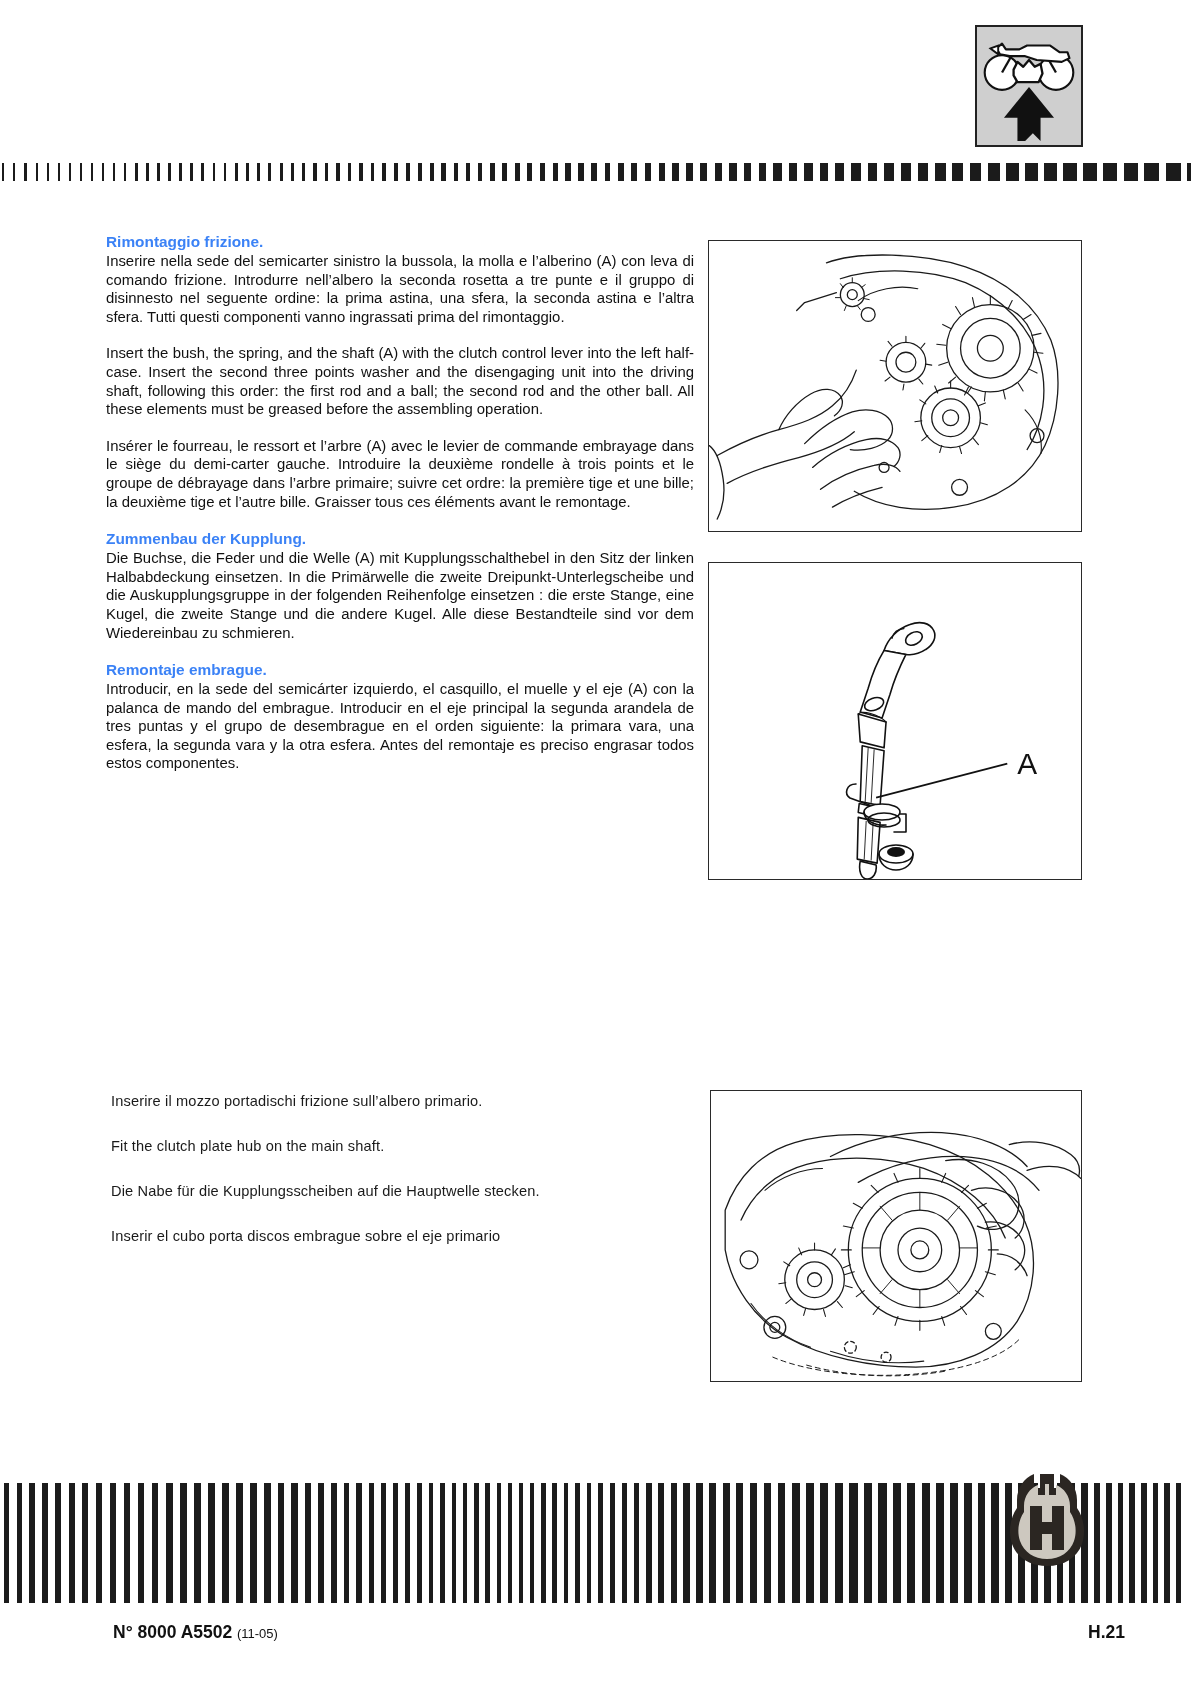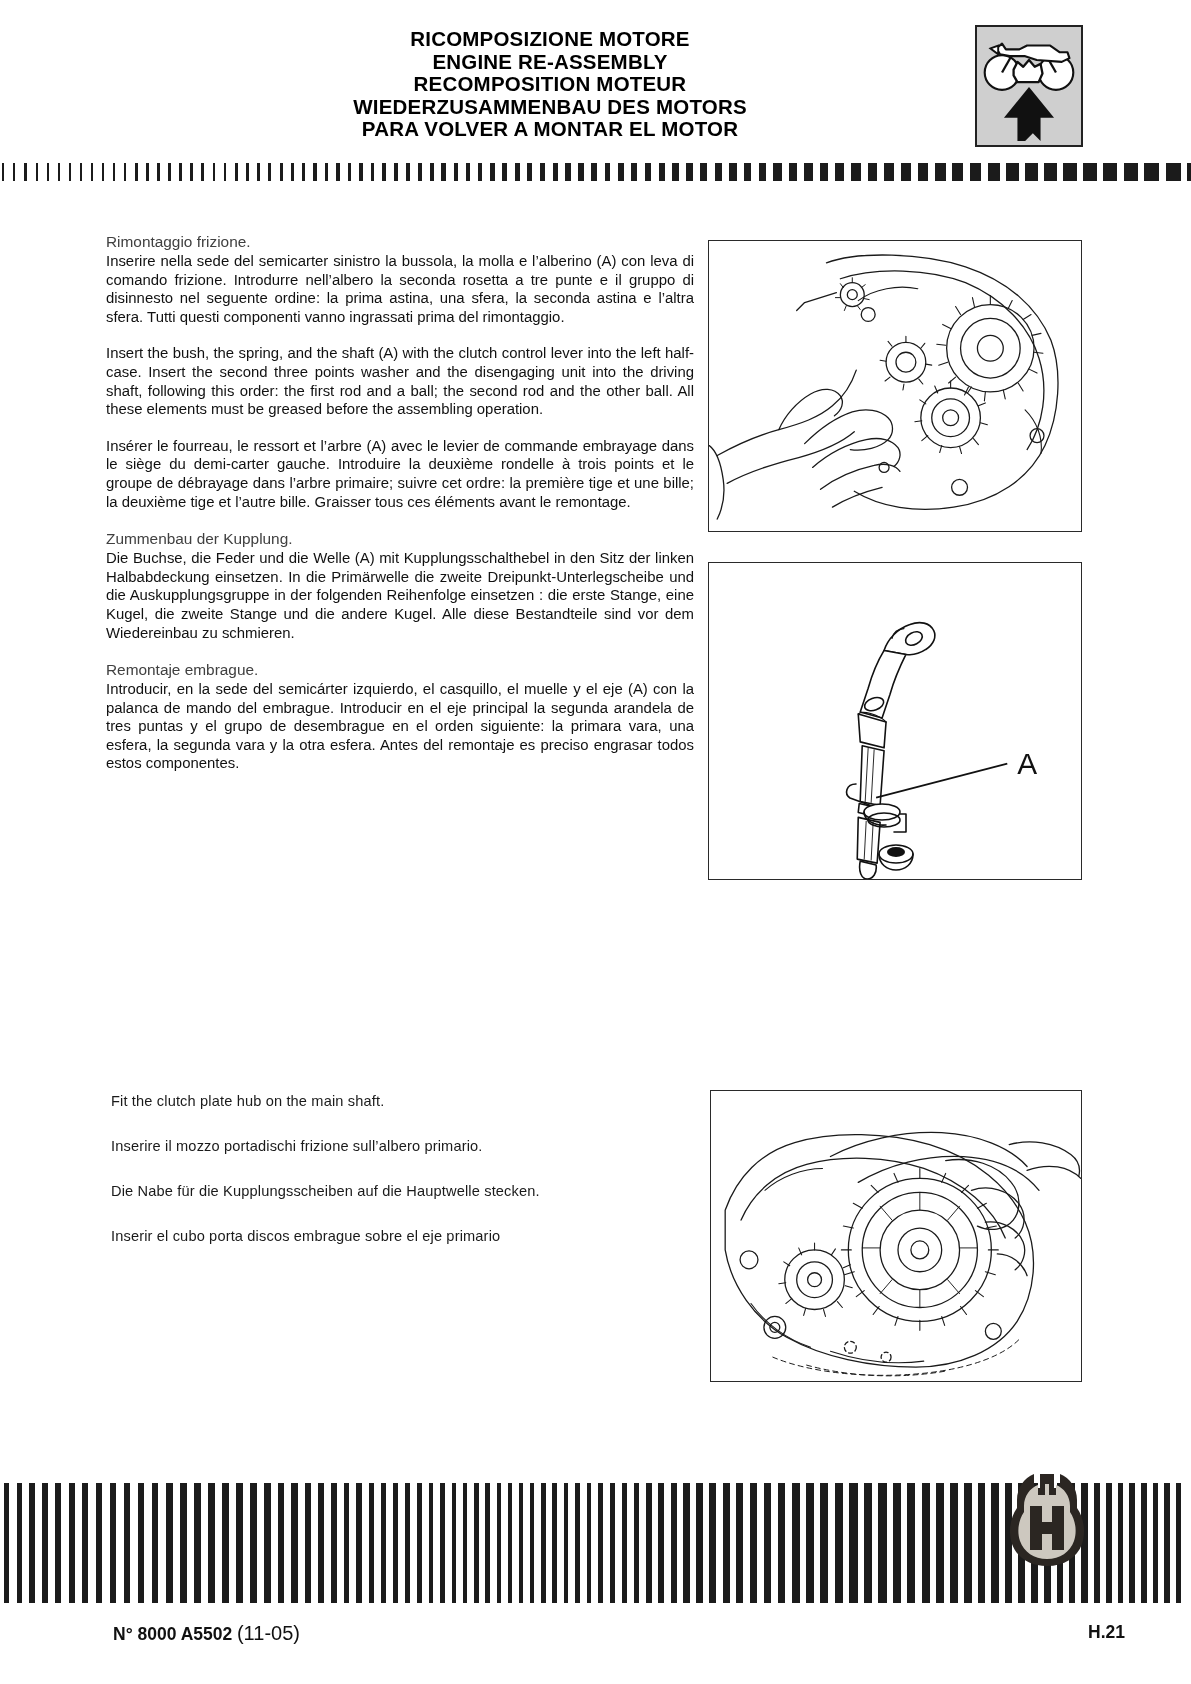--- a/index.html
+++ b/index.html
@@ -59,25 +59,25 @@
 
   
   #text-col {
     position: absolute;
     left: 106px; top: 232px;
     width: 588px;
   }
   .sec { margin-bottom: 18px; }
   .sec:last-child { margin-bottom: 0; }
   .sec-title {
-    font-weight: normal;
+    font-weight: bold;
     font-size: 15.4px;
     line-height: 19px;
     margin-bottom: 1px;
-    color: #404040;
+    color: #3b82f6;
   }
   .sec-body {
     font-size: 14.9px;
     line-height: 18.6px;
     text-align: justify;
     text-justify: inter-word;
     color: #111;
     hyphens: manual;
   }
 
@@ -128,42 +128,35 @@
   #husq-logo svg { display:block; width:100%; height:100%; }
 
   #footer-left {
     position: absolute;
     left: 113px; top: 1622px;
     font-size: 17px;
     color: #111;
     white-space: nowrap;
   }
   #footer-left .code { font-weight: bold; font-size: 17.5px; }
-  #footer-left .date { font-weight: normal; font-size: 20px; }
+  #footer-left .date { font-weight: normal; font-size: 13px; }
 
   #footer-page {
     position: absolute;
     right: 66px; top: 1622px;
     font-size: 17.5px;
     font-weight: bold;
     color: #111;
   }
 </style>
 </head>
 <body>
 
 <div id="header">
 
-  <div id="header-titles">
-    <div class="t-line">RICOMPOSIZIONE MOTORE</div>
-    <div class="t-line">ENGINE RE-ASSEMBLY</div>
-    <div class="t-line">RECOMPOSITION MOTEUR</div>
-    <div class="t-line">WIEDERZUSAMMENBAU DES MOTORS</div>
-    <div class="t-line">PARA VOLVER A MONTAR EL MOTOR</div>
-  </div>
 
   <div id="moto-badge">
     <svg viewBox="0 0 108 122" xmlns="http://www.w3.org/2000/svg">
 
       <circle cx="26" cy="47" r="18" fill="#fff" stroke="#111" stroke-width="2.2"></circle>
       <circle cx="82" cy="47" r="18" fill="#fff" stroke="#111" stroke-width="2.2"></circle>
 
       <line x1="26" y1="47" x2="38" y2="26" stroke="#111" stroke-width="2.4"></line>
       <line x1="82" y1="47" x2="70" y2="26" stroke="#111" stroke-width="2.4"></line>
 
@@ -411,22 +404,22 @@
       <path d="M62 34 L68 34 L68 52 L56 52" fill="none"></path>
 
       <ellipse cx="58" cy="74" rx="17" ry="9"></ellipse>
       <path d="M41 74 C41 84 49 90 58 90 C67 90 75 84 75 74" fill="none"></path>
       <ellipse cx="58" cy="72" rx="9" ry="5" fill="#111" stroke="none"></ellipse>
     </g>
   </svg>
 </div>
 
 <div id="lower-col">
+  <div class="cap">Inserire il mozzo portadischi frizione sull’albero primario.</div>
   <div class="cap">Fit the clutch plate hub on the main shaft.</div>
-  <div class="cap">Inserire il mozzo portadischi frizione sull’albero primario.</div>
   <div class="cap">Die Nabe für die Kupplungsscheiben auf die Hauptwelle stecken.</div>
   <div class="cap">Inserir el cubo porta discos embrague sobre el eje primario</div>
 </div>
 
 <div class="panel" id="panel-bot">
   <svg viewBox="0 0 372 292" xmlns="http://www.w3.org/2000/svg">
     <rect x="0" y="0" width="372" height="292" fill="#fff"></rect>
     <g stroke="#1a1a1a" fill="none" stroke-width="1.3" stroke-linejoin="round" stroke-linecap="round">
 
       <path d="M14 120 C26 86 50 62 84 52 C124 40 178 42 220 54 C266 68 300 96 316 132

